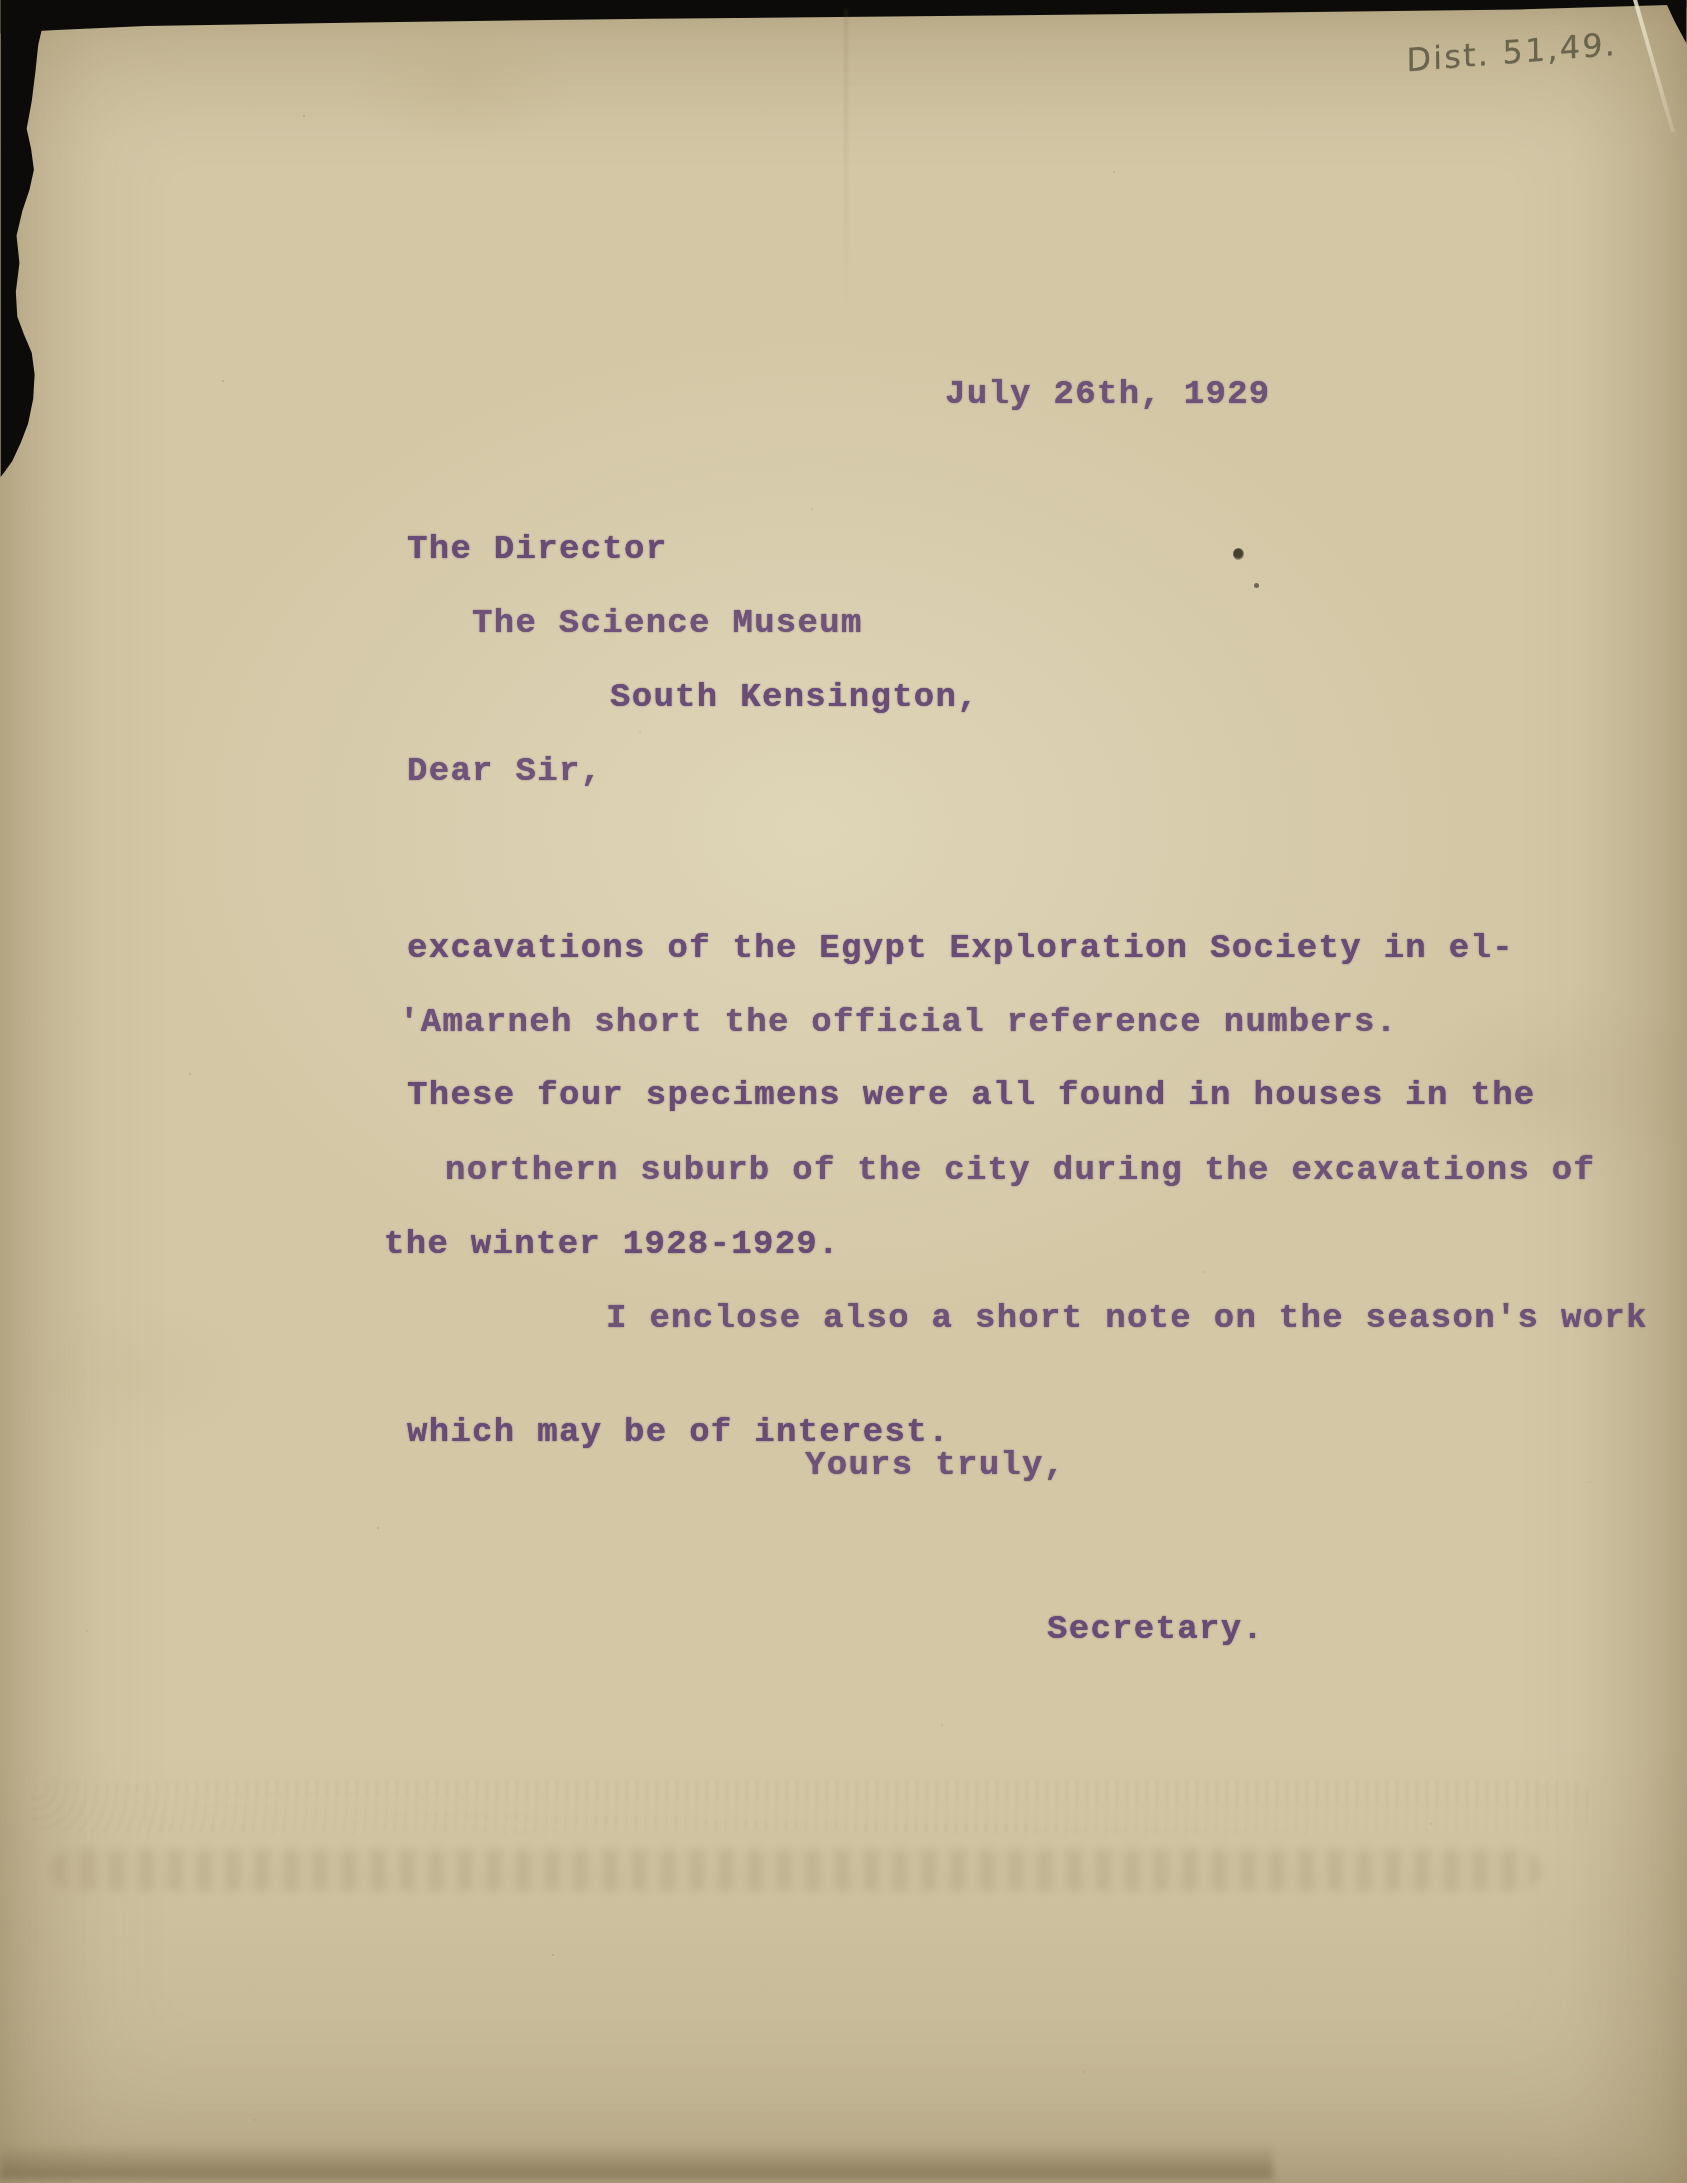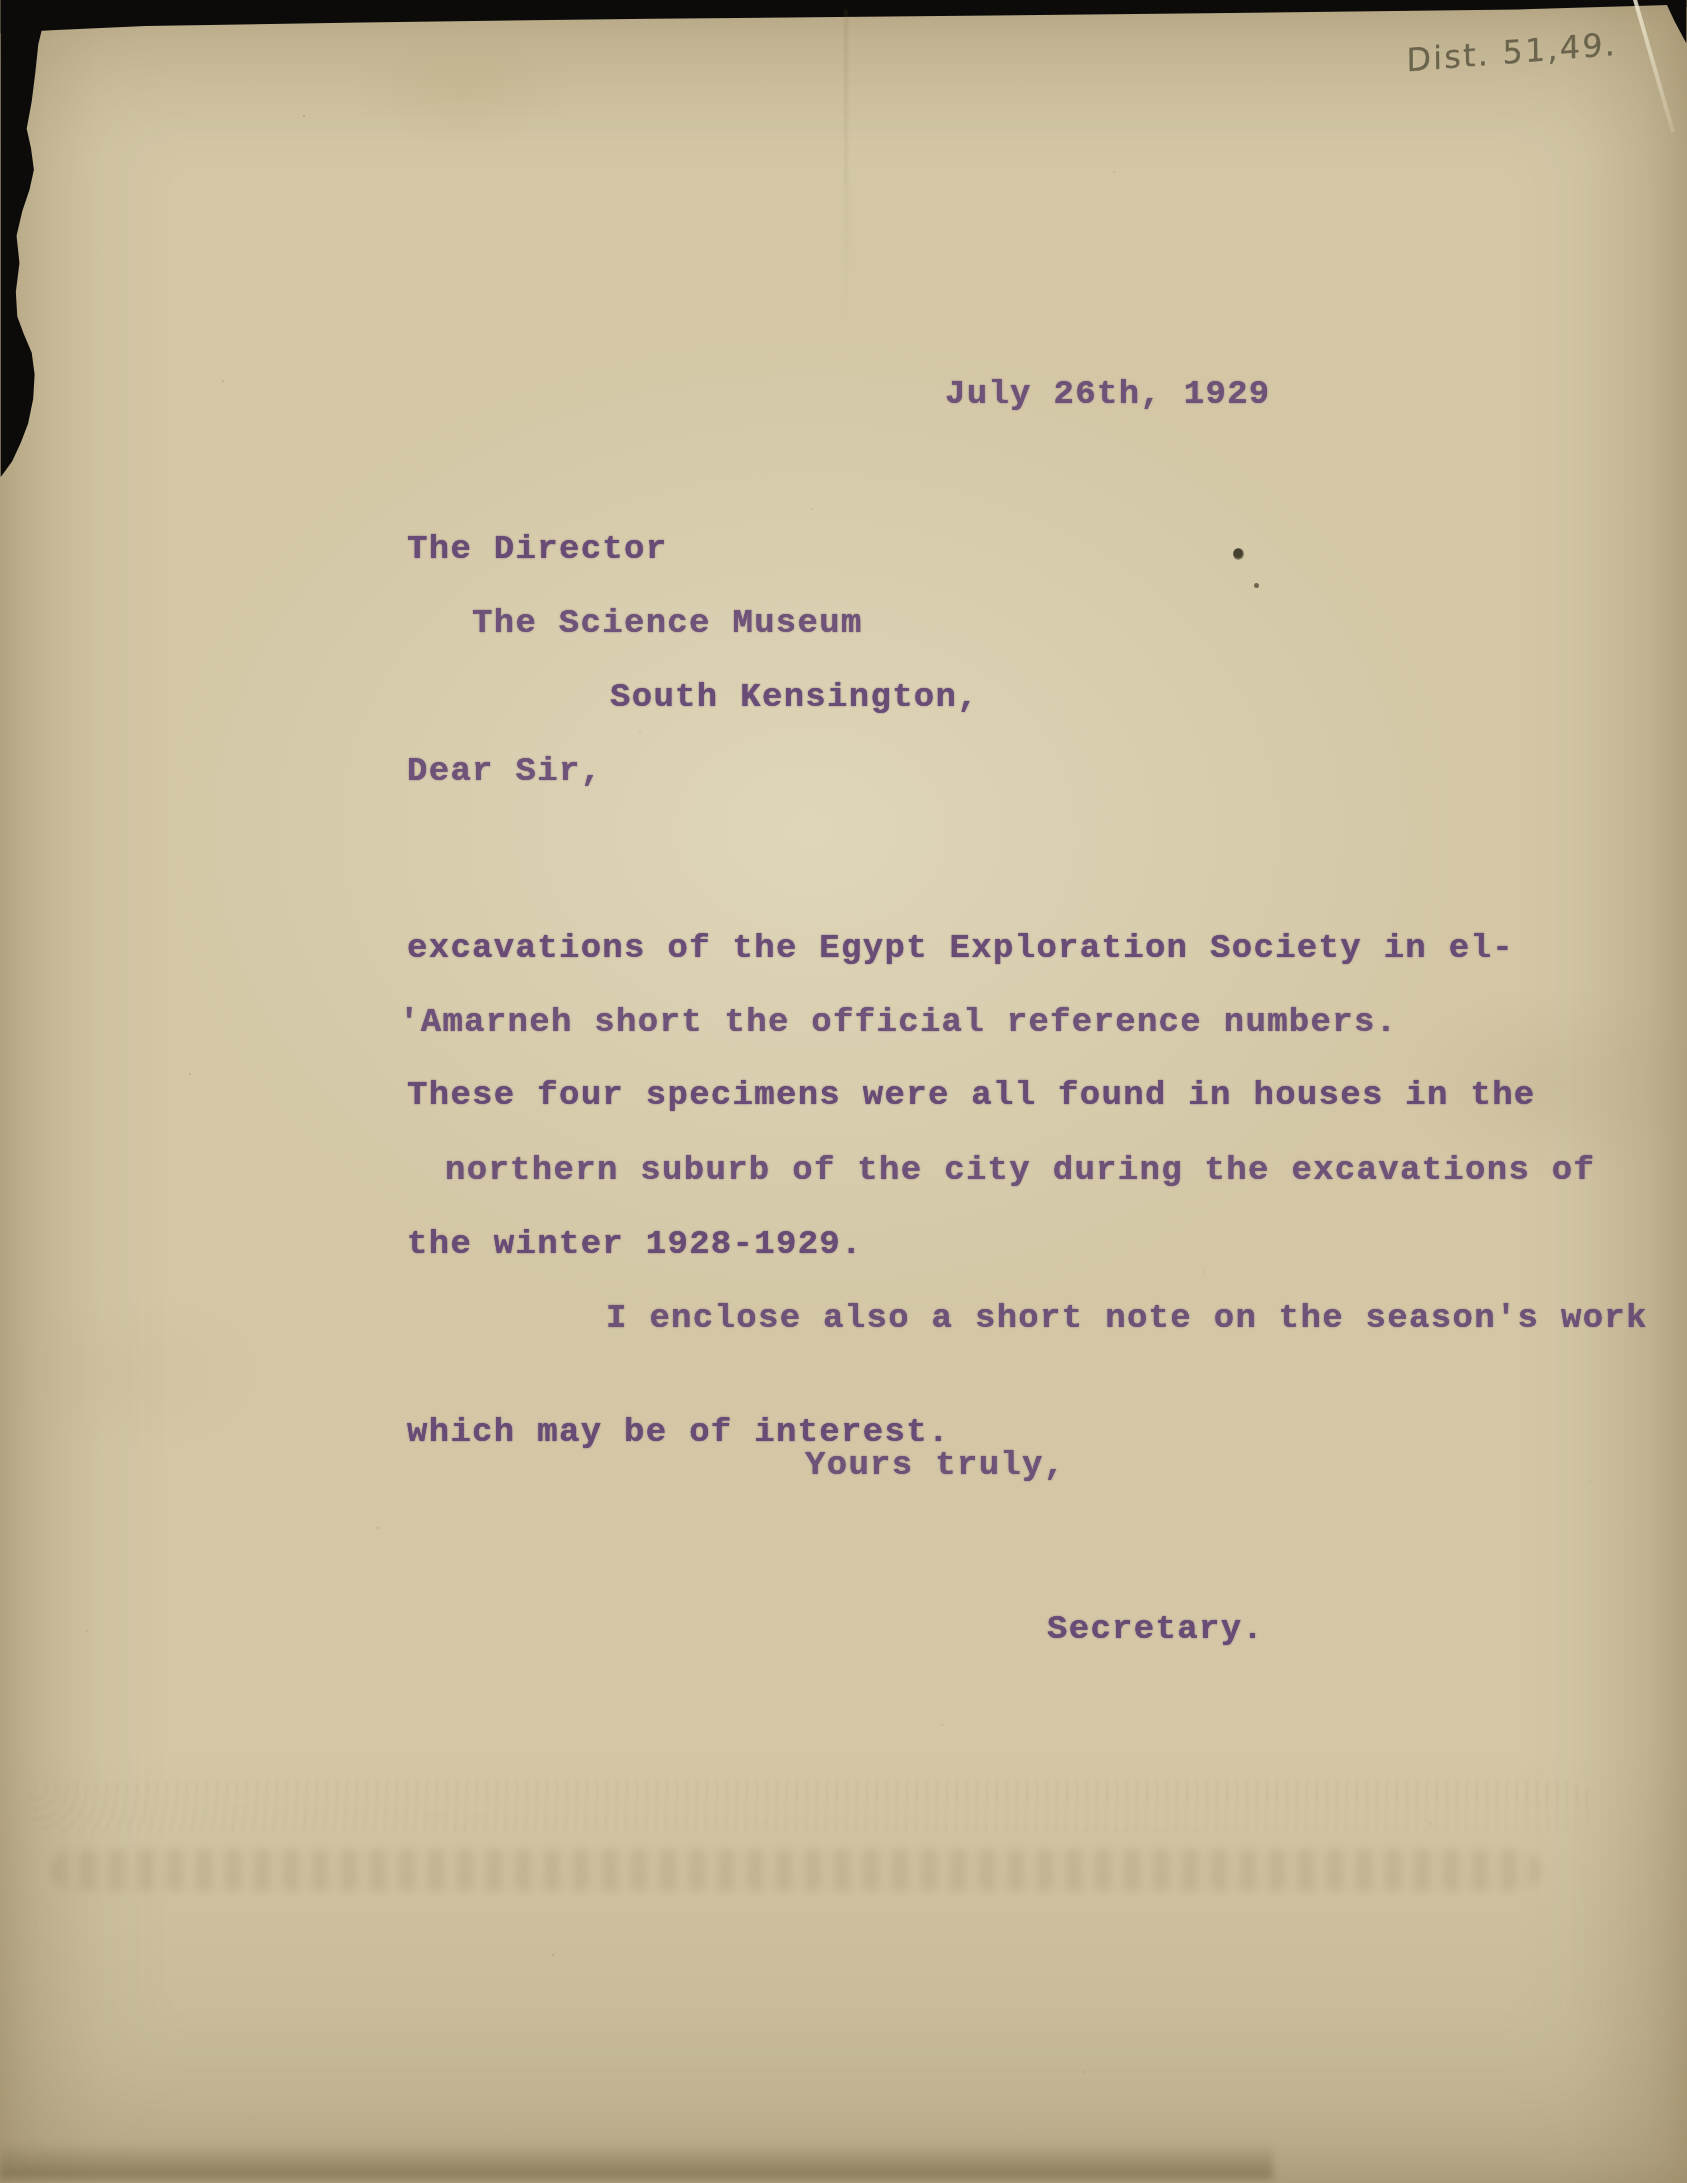--- a/index.html
+++ b/index.html
@@ -129,21 +129,21 @@
   <div class="tw" style="left:407px;top:530px;">The Director</div>
   <div class="tw" style="left:472px;top:604px;">The Science Museum</div>
   <div class="tw" style="left:610px;top:678px;">South Kensington,</div>
 
   <div class="tw" style="left:407px;top:752px;">Dear Sir,</div>
 
   <div class="tw" style="left:407px;top:929px;">excavations of the Egypt Exploration Society in el-</div>
   <div class="tw" style="left:399px;top:1003px;">'Amarneh short the official reference numbers.</div>
   <div class="tw" style="left:407px;top:1076px;text-align:center;">These four specimens were all found in houses in the</div>
   <div class="tw" style="left:407px;top:1151px;margin-left:38px;">northern suburb of the city during the excavations of</div>
-  <div class="tw" style="left:407px;top:1225px;">the winter 1928-1929.</div>
+  <div class="tw" style="left:384px;top:1225px;">the winter 1928-1929.</div>
   <div class="tw" style="left:606px;top:1299px;">I enclose also a short note on the season's work</div>
   <div class="tw" style="left:407px;top:1373px;margin-top:40px;">which may be of interest.</div>
 
   <div class="tw" style="left:805px;top:1446px;">Yours truly,</div>
   <div class="tw" style="left:1004px;top:1610px;margin-left:43px;">Secretary.</div>
 
   <div class="ink-speck"></div>
   <div class="ink-speck-small"></div>
   <div class="ghost-band-upper"></div>
   <div class="ghost-band"></div>

